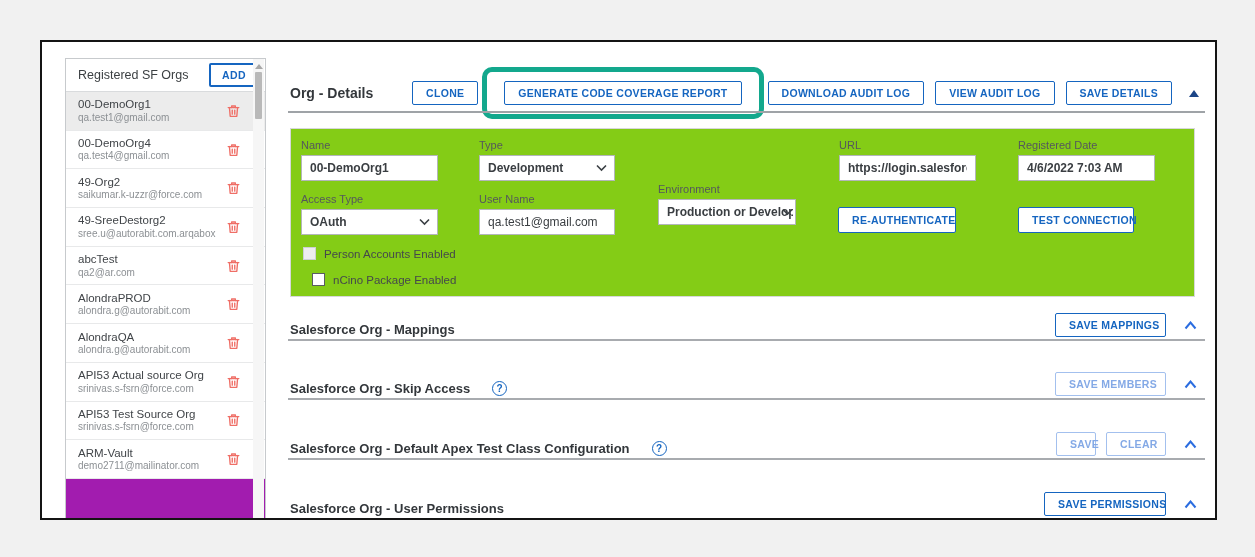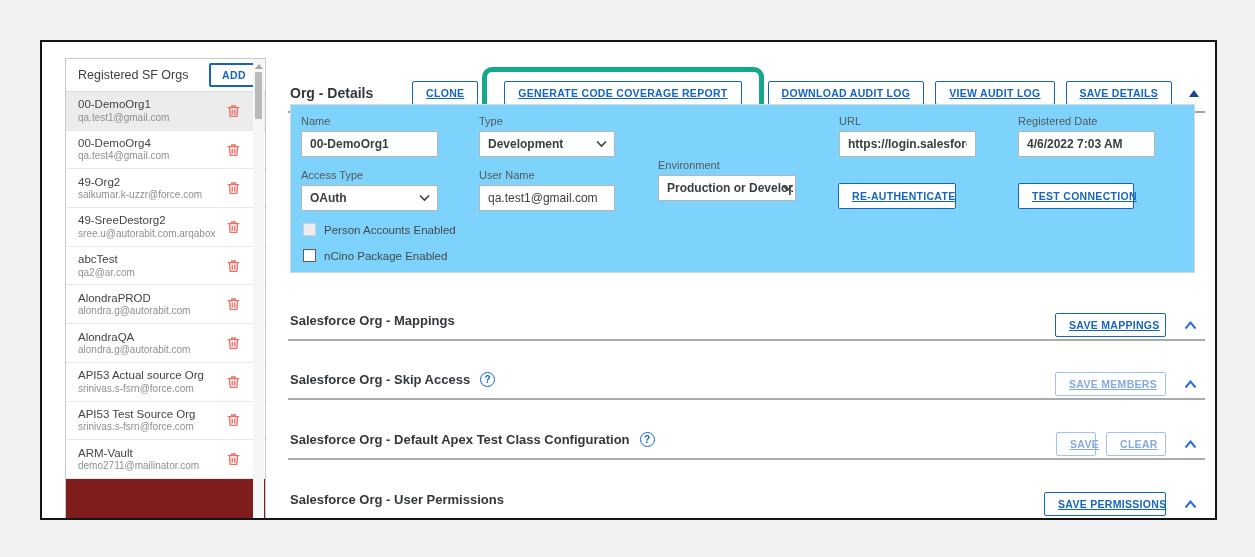--- a/index.html
+++ b/index.html
@@ -12,21 +12,21 @@
     color:#36393d;
   }
   .panel {
     position:absolute; left:40px; top:40px; width:1177px; height:480px;
     background:#ffffff; border:2px solid #141414;
   }
 
   
   .sidebar {
     position:absolute; left:23px; top:16px; width:201px; bottom:0;
-    border:1px solid #c7cacd; border-bottom:none; background:#7f1d1d;
+    border:1px solid #c7cacd; border-bottom:none; background:#a21caf;
   }
   .sidebar-header {
     height:33px; border-bottom:1px solid #d9dbdd;
     display:flex; align-items:center; justify-content:space-between;
     padding:0 6px 0 12px; background:#fff;
   }
   .sidebar-title { font-size:12.5px; color:#3c4043; }
   .add-btn {
     border:2px solid #1565c0; color:#1565c0; background:#fff;
     font-size:10.5px; font-weight:bold; letter-spacing:.4px;
@@ -61,59 +61,58 @@
     position:absolute; left:0; right:0; top:38px; height:26px;
     display:flex; align-items:center;
   }
   .detail-title { font-size:14px; font-weight:bold; color:#33373b; margin-left:2px; }
   .header-buttons { margin-left:auto; display:flex; align-items:center; gap:11px; }
   .btn {
     border:1.5px solid #1565c0; color:#1565c0; background:#fff;
     font-size:10.5px; font-weight:bold; letter-spacing:.3px;
     padding:5px 13px; border-radius:2px; white-space:nowrap; cursor:pointer;
     font-family:"Liberation Sans", sans-serif;
-    text-decoration:underline;
   }
   .btn.disabled { border-color:#a3c0ee; color:#84a9e6; }
   .green-ring {
     display:inline-flex; align-items:center; justify-content:center;
     border:5px solid #13a88d; border-radius:10px; padding:9px 17px;
     margin:-14px -7px;
   }
   .collapse-tri {
     width:0; height:0; margin-left:6px; margin-right:6px; cursor:pointer;
     border-left:5.5px solid transparent; border-right:5.5px solid transparent;
     border-bottom:7px solid #1c4587;
   }
   .header-sep { position:absolute; left:0; right:0; top:69px; height:1.5px; background:#9fa3a7; }
 
   
   .fields-card {
-    position:absolute; left:2px; top:62px; width:905px; height:169px;
-    border:1px solid #d7d8da; background:#7dd3fc;
+    position:absolute; left:2px; top:86px; width:905px; height:169px;
+    border:1px solid #d7d8da; background:#84cc16;
   }
   .fgroup { position:absolute; }
   .flabel { font-size:11px; color:#55585c; margin-bottom:4px; }
   .fbox {
     height:26px; border:1px solid #b3b6ba; background:#fff;
     display:flex; align-items:center; padding:0 8px;
     font-size:12px; color:#3a3e42; font-weight:bold; white-space:nowrap; overflow:hidden;
     position:relative;
   }
   .fbox .chev { position:absolute; right:7px; top:8px; }
   .fbox.clipped { padding-right:2px; }
   .fbox.clipped .chev { right:2px; background:transparent; }
   .check-row { position:absolute; left:12px; display:flex; align-items:center; gap:8px; font-size:11.5px; color:#45484c; }
   .cbox { width:13px; height:13px; border:1px solid #595d61; background:#fff; cursor:pointer; }
   .cbox.disabled { border:1px solid #cdd0d3; background:#ededee; }
 
   
   .section-row {
     position:absolute; left:0; right:0; height:24px;
-    display:flex; align-items:flex-start;
+    display:flex; align-items:flex-end;gap:12px;
   }
   .section-title { font-size:13px; font-weight:bold; color:#33373b; margin-left:2px; }
   .help-icon {
     width:15px; height:15px; border:1.5px solid #1565c0; border-radius:50%;
     color:#1565c0; font-size:10px; font-weight:bold;
     display:inline-flex; align-items:center; justify-content:center;
     margin-left:10px; cursor:pointer;
   }
   .section-actions { margin-left:auto; display:flex; align-items:center; gap:10px; padding-right:8px; }
   .chev-up { margin-left:8px; cursor:pointer; }
@@ -364,21 +363,21 @@
           </div>
       </div>
 
       <button class="btn" style="position:absolute; left:547px; top:78px; width:118px; height:26px;">RE-AUTHENTICATE</button>
       <button class="btn" style="position:absolute; left:727px; top:78px; width:116px; height:26px;">TEST CONNECTION</button>
 
       <div class="check-row" style="top:118px;">
         <span class="cbox disabled"></span>
         <span>Person Accounts Enabled</span>
       </div>
-      <div class="check-row" style="top:144px;">
+      <div class="check-row" style="top:144px;margin-left:9px;">
         <span class="cbox"></span>
         <span>nCino Package Enabled</span>
       </div>
     </div>
 
     <div class="section-row" style="top:271px;">
       <span class="section-title">Salesforce Org - Mappings</span>
       <div class="section-actions">
         <button class="btn" style="width:111px;">SAVE MAPPINGS</button>
         <svg class="chev-up" width="13" height="9" viewBox="0 0 13 9">

